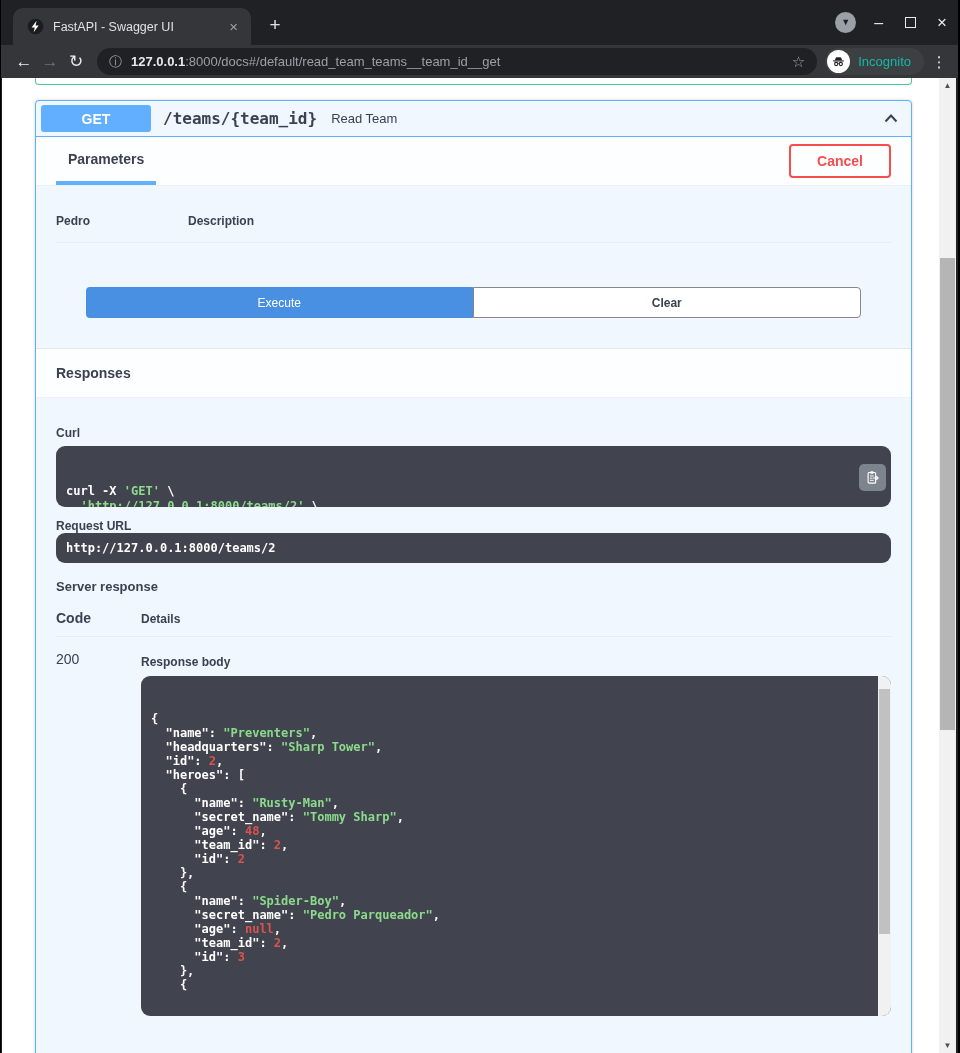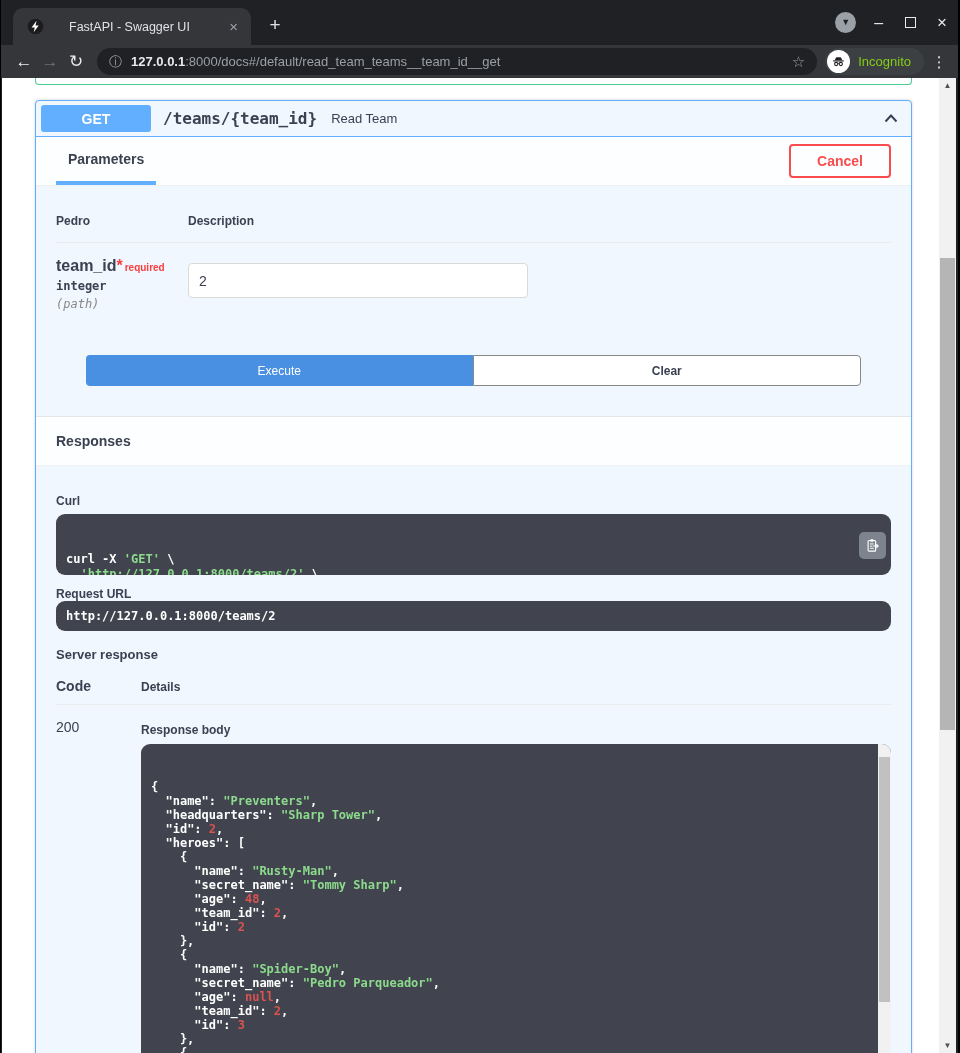--- a/index.html
+++ b/index.html
@@ -4,21 +4,21 @@
 <style>
   * { margin:0; padding:0; box-sizing:border-box; }
   html,body { width:960px; height:1053px; }
   body { font-family:"Liberation Sans", sans-serif; background:#202124; }
   .window { position:relative; width:960px; height:1053px; background:#202124; overflow:hidden;
             border-left:1px solid #000; border-right:2px solid #000; }
 
   
   .tabstrip { position:relative; height:45px; background:#202124; }
   .tab { position:absolute; left:12px; top:8px; width:238px; height:37px; background:#35363a;
-         border-radius:10px 10px 0 0; display:flex; align-items:center; padding:0 10px 0 14px;gap:16px; }
+         border-radius:10px 10px 0 0; display:flex; align-items:center; padding:0 10px 0 14px; }
   .favicon { width:17px; height:17px; flex:0 0 auto; }
   .tab-title { flex:1; margin-left:9px; font-size:12.5px; color:#dfe1e5; white-space:nowrap;
                overflow:hidden; text-overflow:ellipsis; }
   .tab-close { color:#9aa0a6; font-size:15px; line-height:15px; padding:0 3px; cursor:default; }
   .newtab { position:absolute; left:262px; top:14px; width:24px; height:24px; color:#dfe1e5;
             font-size:19px; line-height:22px; text-align:center; }
   .wincontrols { position:absolute; right:8px; top:0; height:45px; display:flex; align-items:center; gap:14px; }
   .circle-caret { width:21px; height:21px; border-radius:50%; background:#9aa0a6; color:#202124;
                   font-size:9px; line-height:21px; text-align:center; }
   .btn-min { color:#e8eaed; font-size:16px; line-height:10px; padding:0 4px; }
@@ -33,21 +33,21 @@
             display:flex; align-items:center; padding:0 12px; overflow:hidden; }
   .info-ic { color:#9aa0a6; font-size:13px; margin-right:9px; }
   .url-text { flex:1; font-size:13px; white-space:nowrap; overflow:hidden; }
   .url-host { color:#e8eaed; font-weight:bold; }
   .url-rest { color:#9aa0a6; }
   .star-ic { color:#9aa0a6; font-size:15px; margin-left:8px; }
   .incog { height:27px; background:#3c4043; border-radius:14px; display:flex; align-items:center;
            padding:2px 13px 2px 2px; margin-right:6px; }
   .incog-circle { width:23px; height:23px; border-radius:50%; background:#fff; display:flex;
                   align-items:center; justify-content:center; margin-right:8px; }
-  .incog-label { color:#84cc16; font-size:13px; }
+  .incog-label { color:#14b8a6; font-size:13px; }
   .kebab { color:#e8eaed; font-size:15px; width:18px; text-align:center; }
 
   
   .page { position:absolute; top:78px; left:1px; width:940px; height:975px; background:#fff; overflow:hidden; }
   .green-cap { position:absolute; top:0px; left:33px; width:877px; height:7px; background:#fff;
                border:1px solid #49cc90; border-top:none; border-radius:0 0 4px 4px; }
 
   .opblock { position:absolute; top:22px; left:33px; width:877px; height:1010px;
              border:1px solid #61affe; border-radius:4px; background:#f0f7ff;
              box-shadow:0 0 3px rgba(0,0,0,.19); overflow:hidden; }
@@ -191,30 +191,20 @@
 
       <div class="tabrow">
         <div class="param-tab">Parameters</div>
         <button class="cancel-btn">Cancel</button>
       </div>
 
       <div class="params-area">
         <div class="thead">
           <div class="th col-name">Pedro</div>
           <div class="th">Description</div>
-        </div>
-        <div class="trow">
-          <div class="col-name">
-            <div><span class="pname">team_id</span><span class="pname pstar">*</span><span class="preq">required</span></div>
-            <div class="ptype">integer</div>
-            <div class="pin">(path)</div>
-          </div>
-          <div class="pvalue">
-            <input value="2" style="">
-          </div>
         </div>
 
         <div class="exec-row">
           <button class="exec-btn">Execute</button>
           <button class="clear-btn">Clear</button>
         </div>
       </div>
 
       <div class="resp-header">
         <div class="resp-title">Responses</div>

